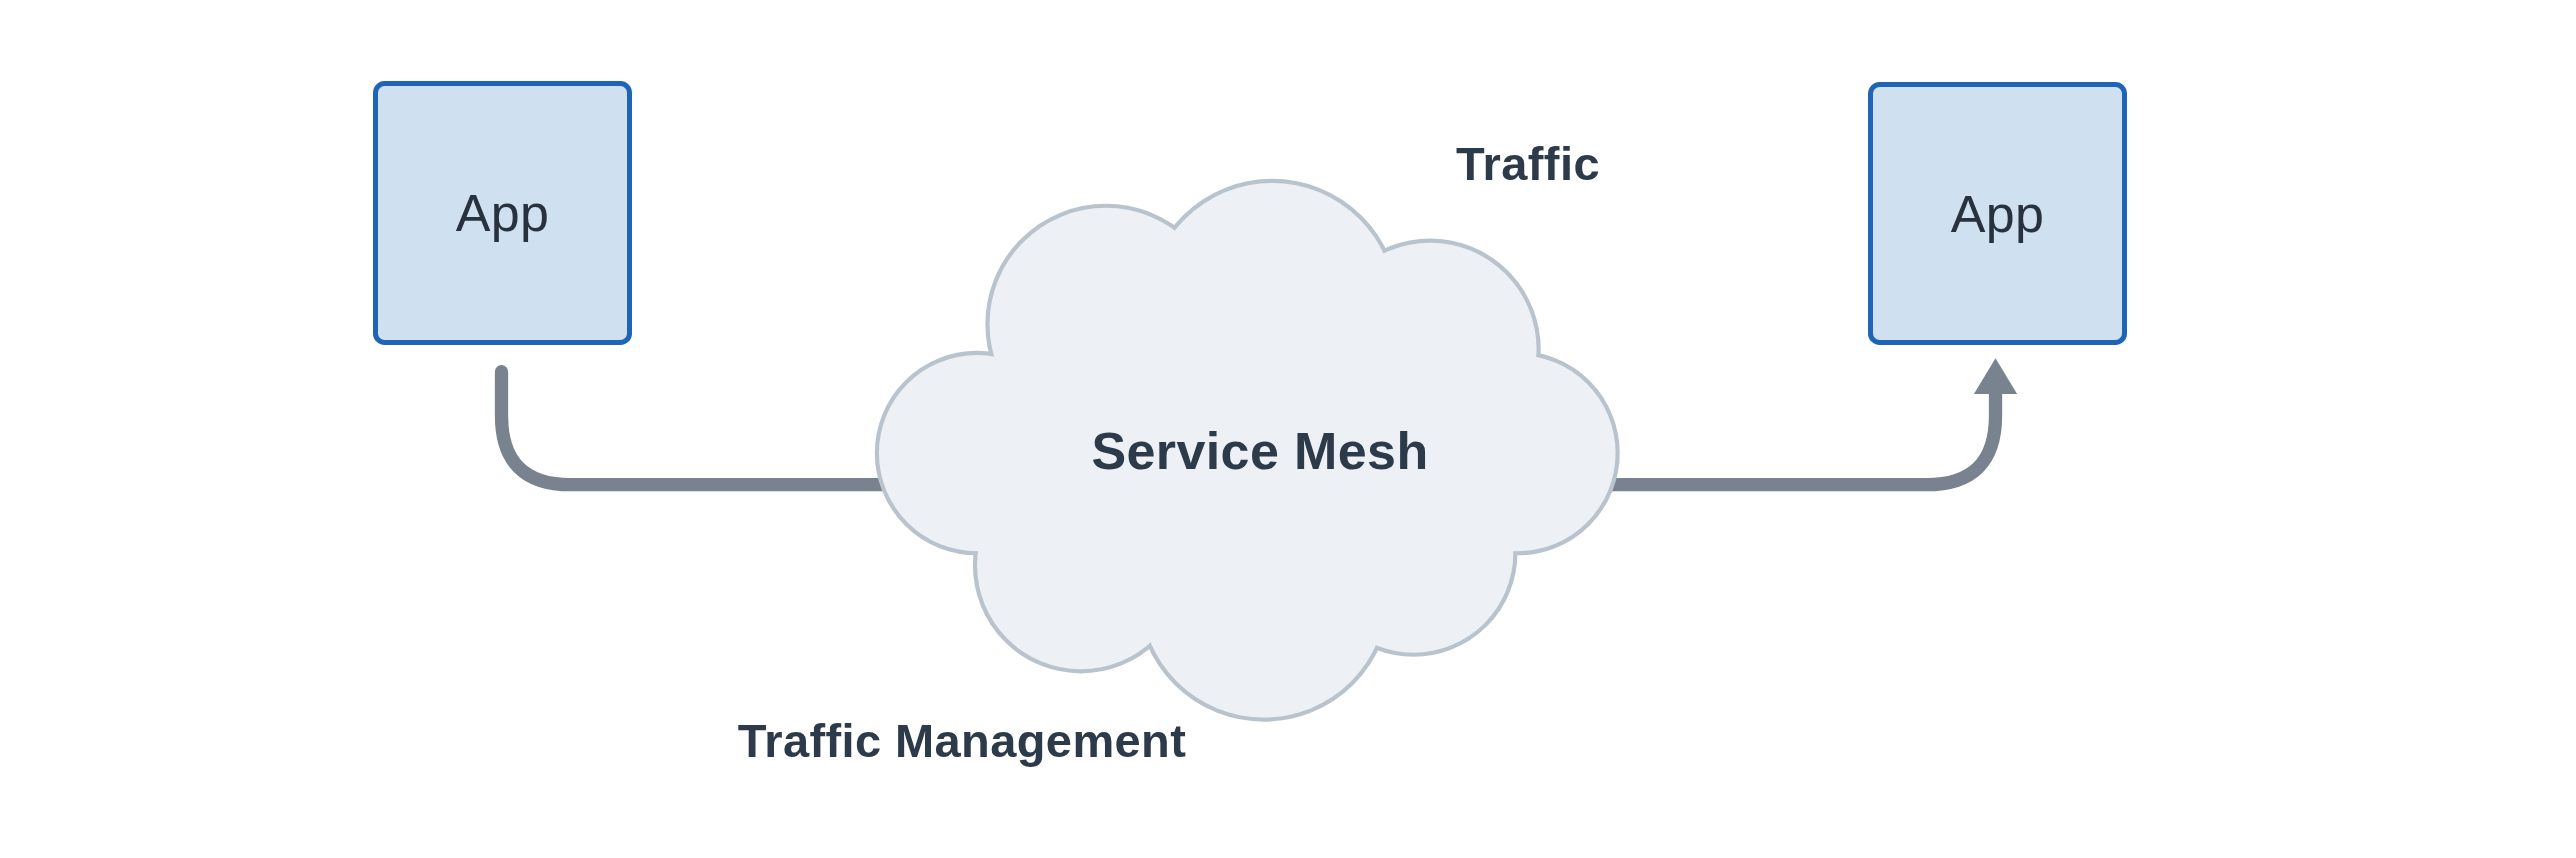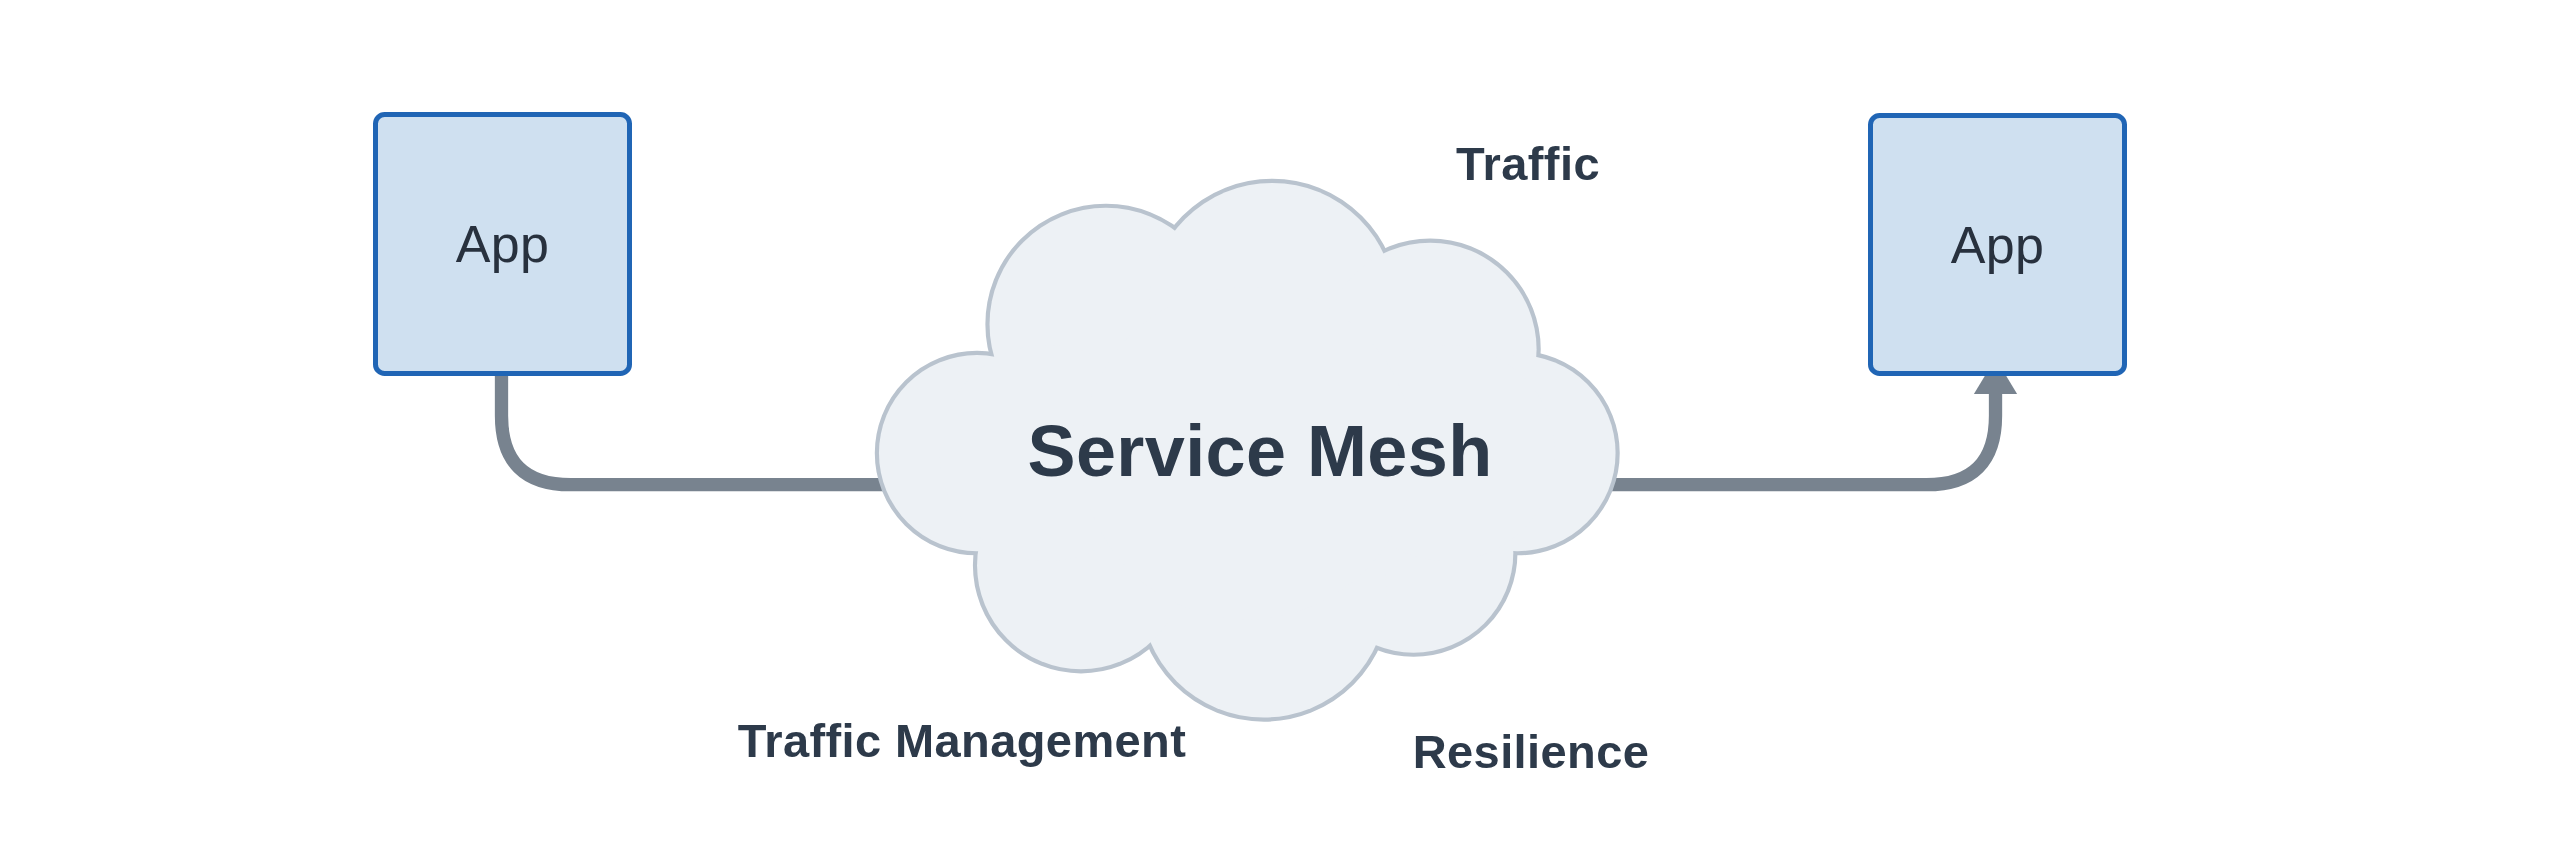--- a/index.html
+++ b/index.html
@@ -24,21 +24,20 @@
   }
   .app-box {
     position: absolute;
     box-sizing: border-box;
     background: #cfe0f0;
     border: 5px solid #2065b5;
     border-radius: 11.6px;
     display: flex;
     align-items: center;
     justify-content: center;
-    margin-top: 31px;
   }
   .app-box .app-label {
     font-size: 52px;
     font-weight: 500;
     color: #28313e;
     letter-spacing: 0.4px;
   }
   #app-box-left  { left: 373px; top:  81px; width: 259px; height: 264px; }
   #app-box-right { left: 1868px; top: 82px; width: 259px; height: 263px; }
   .feature-label {
@@ -52,21 +51,21 @@
   }
   #label-observability      { left: 975px; top: 163px; }
   #label-security           { left: 1528px; top: 163px; }
   #label-traffic-management { left: 962px; top: 740px; }
   #label-resilience         { left: 1531px; top: 751px; }
   #cloud-title {
     position: absolute;
     left: 1260px;
     top: 451px;
     transform: translate(-50%, -50%);
-    font-size: 72px;
+    font-size: 52px;
     font-weight: 600;
     color: #2d3a4a;
     white-space: nowrap;
     letter-spacing: 0.4px;
   }
 </style>
 </head>
 <body>
 
 <div id="canvas">
@@ -114,16 +113,15 @@
     <span class="app-label">App</span>
   </div>
 
   <div id="cloud-title">Service Mesh</div>
 
 
   <div class="feature-label" id="label-security">Traffic</div>
 
   <div class="feature-label" id="label-traffic-management">Traffic Management</div>
 
-  <div class="feature-label" id="label-resilience">Resilience</div>
 
 </div>
 
 
 </body></html>

